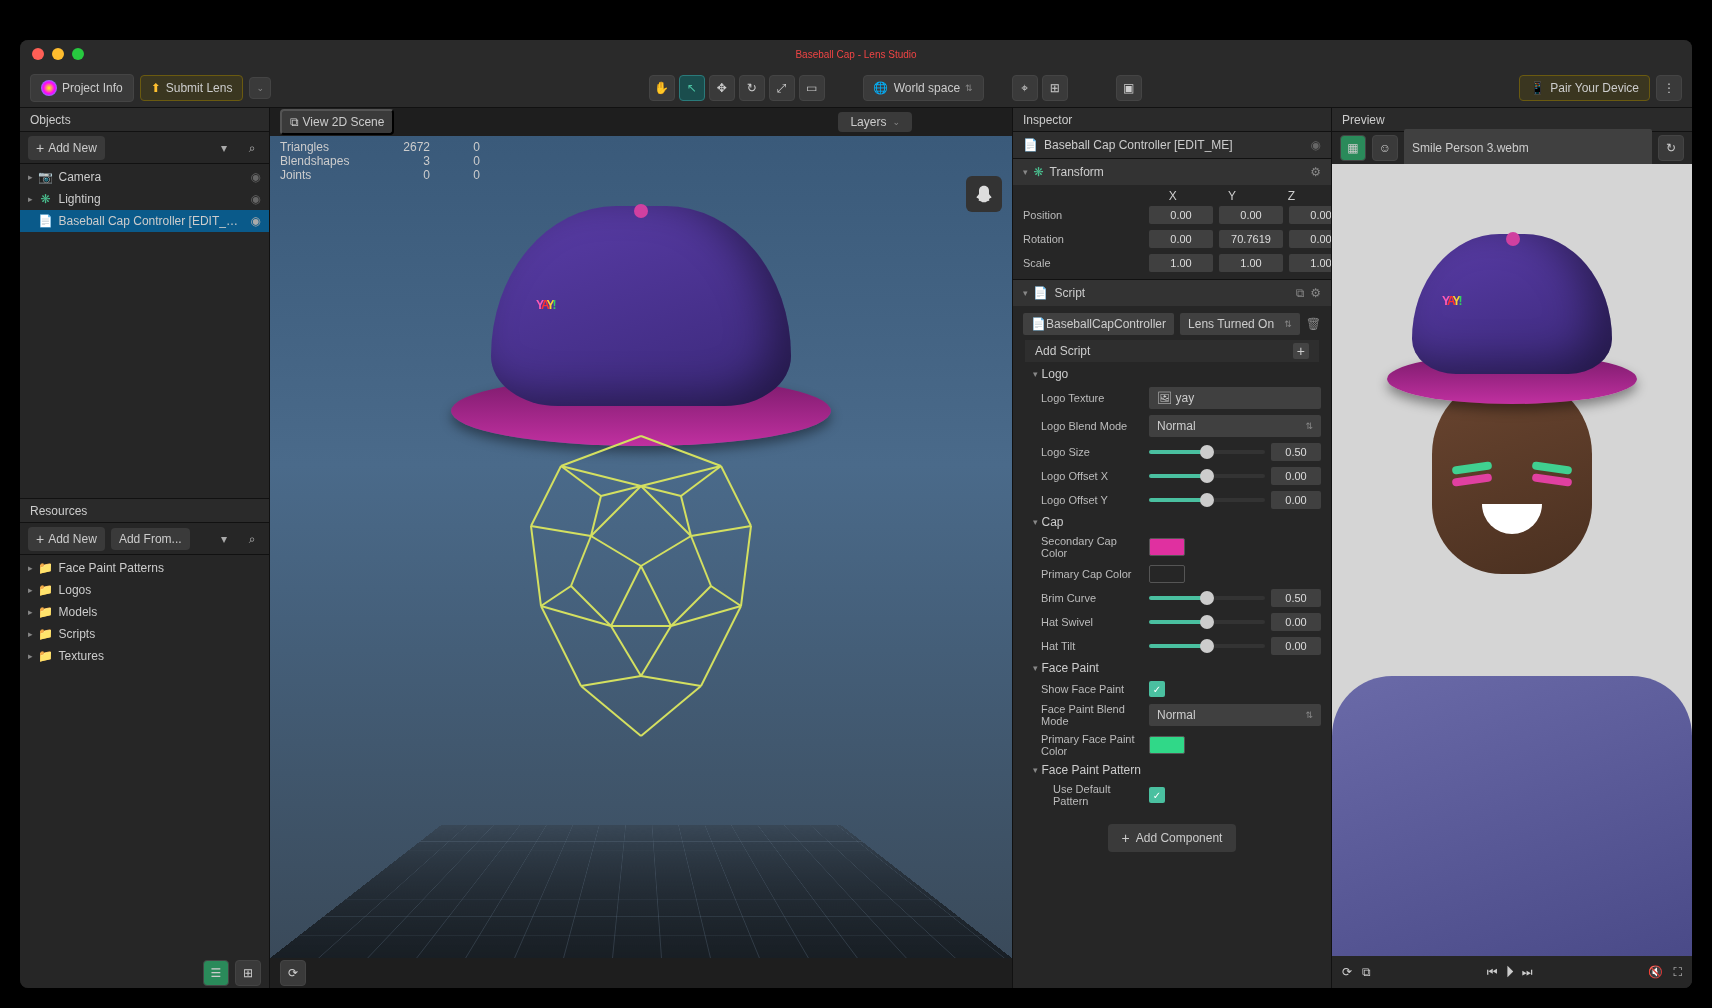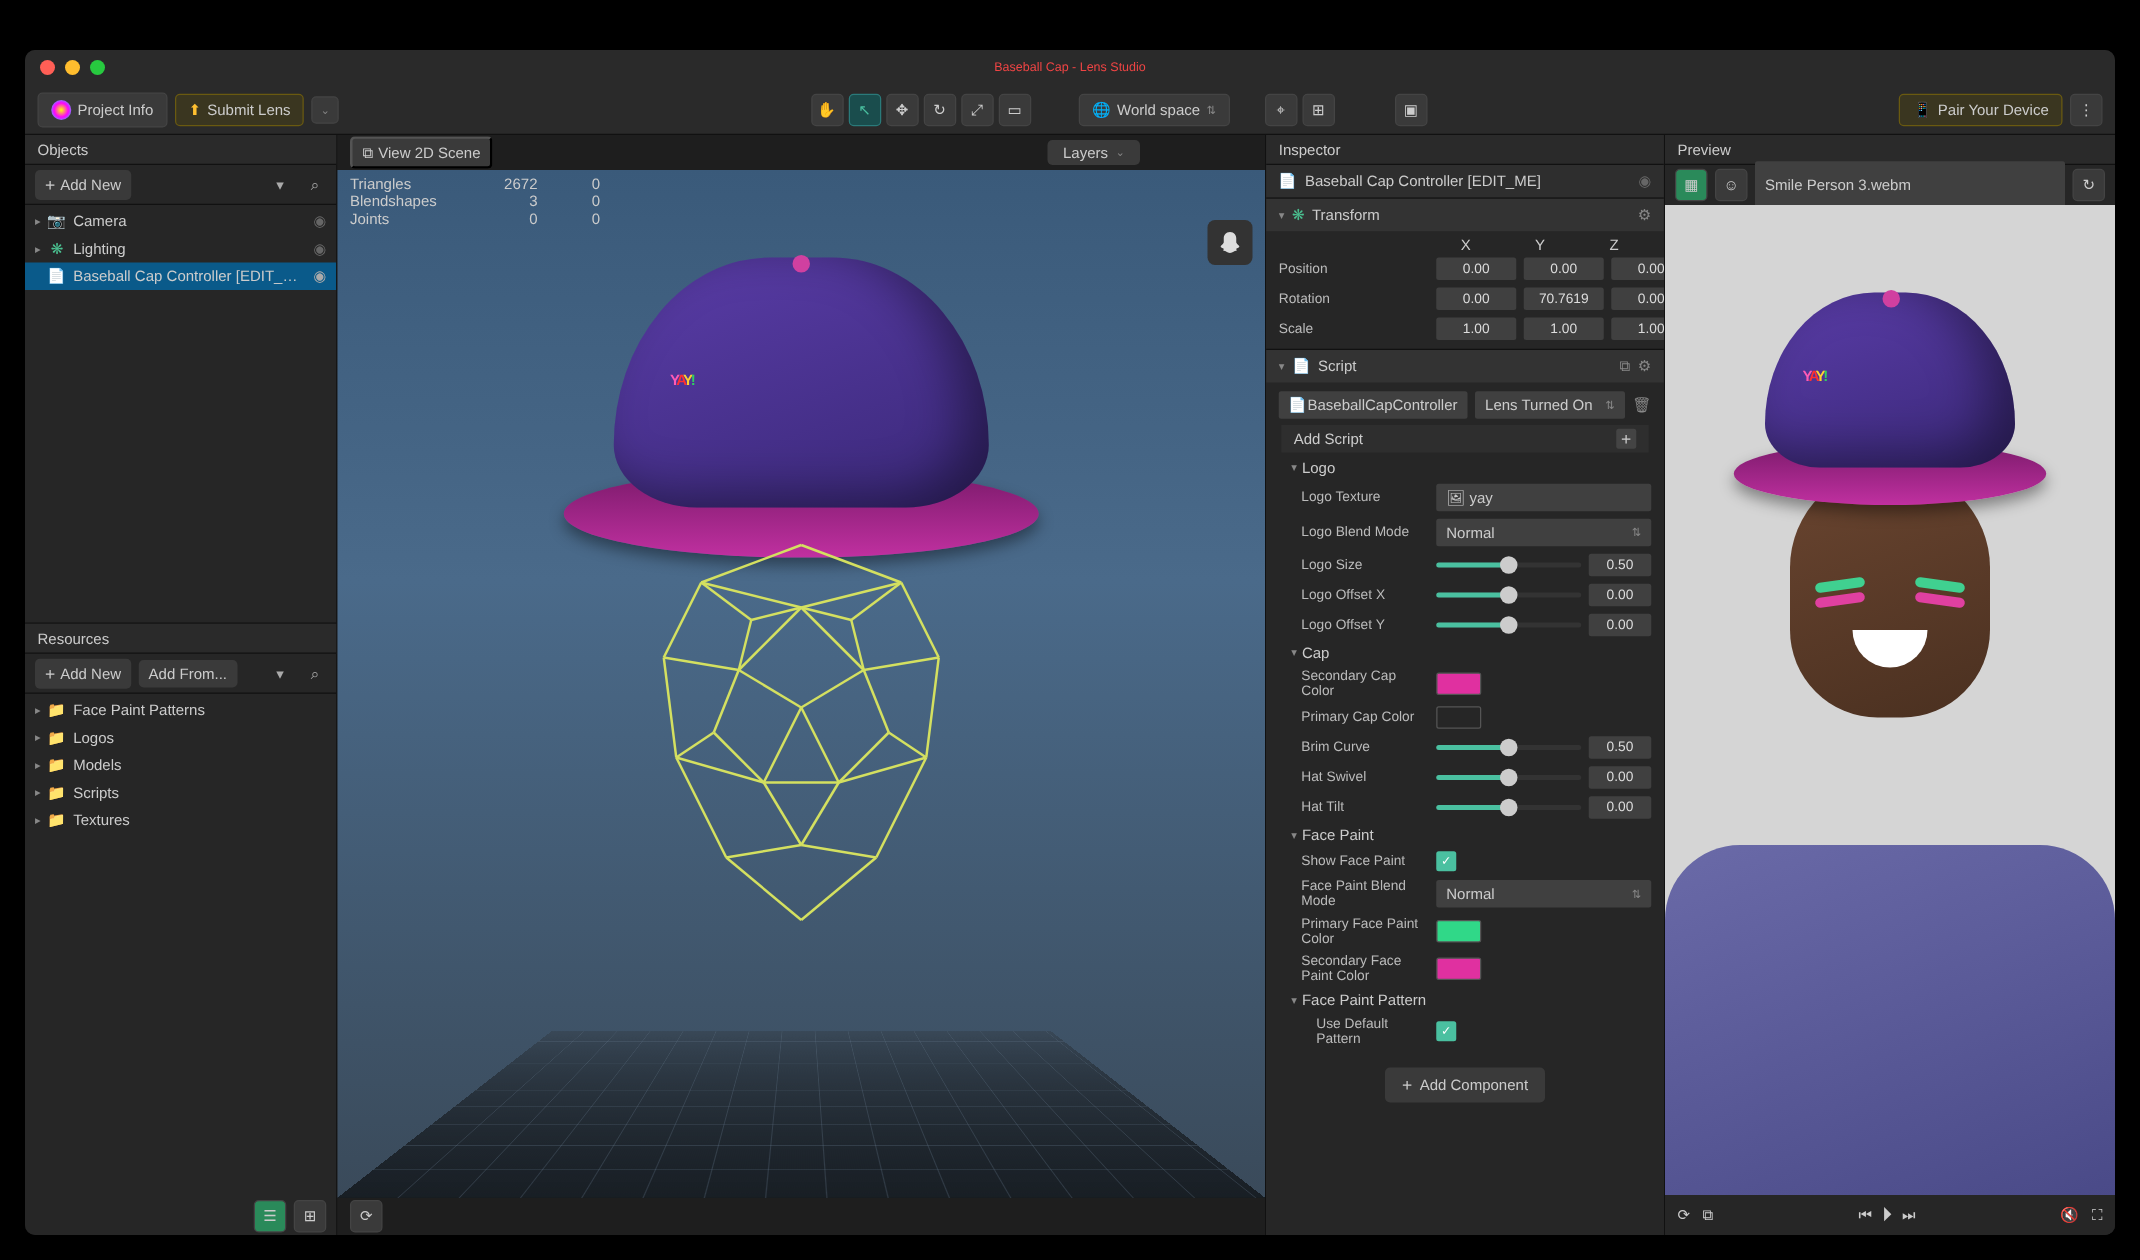--- a/index.html
+++ b/index.html
@@ -483,24 +483,20 @@
               <span class="prop-label indent">Face Paint Blend Mode</span>
             <div class="select-input">
                 <span>Normal</span>
                 <span class="chev">⇅</span>
               </div>
             </div>
           <div class="prop-row">
               <span class="prop-label indent">Primary Face Paint Color</span>
             <div class="color-swatch" style="background:#30d888"></div>
             </div>
-          <div class="prop-row">
-              <span class="prop-label indent">Secondary Face Paint Color</span>
-            <div class="color-swatch" style="background:#e030a0"></div>
-            </div>
 
           <div class="sub-label">
               <span class="chev">▾</span>
               <span>Face Paint Pattern</span>
             </div>
           <div class="prop-row">
               <span class="prop-label indent" style="padding-left:30px">Use Default Pattern</span>
             <div class="checkbox">✓</div>
             </div>
         </div>

